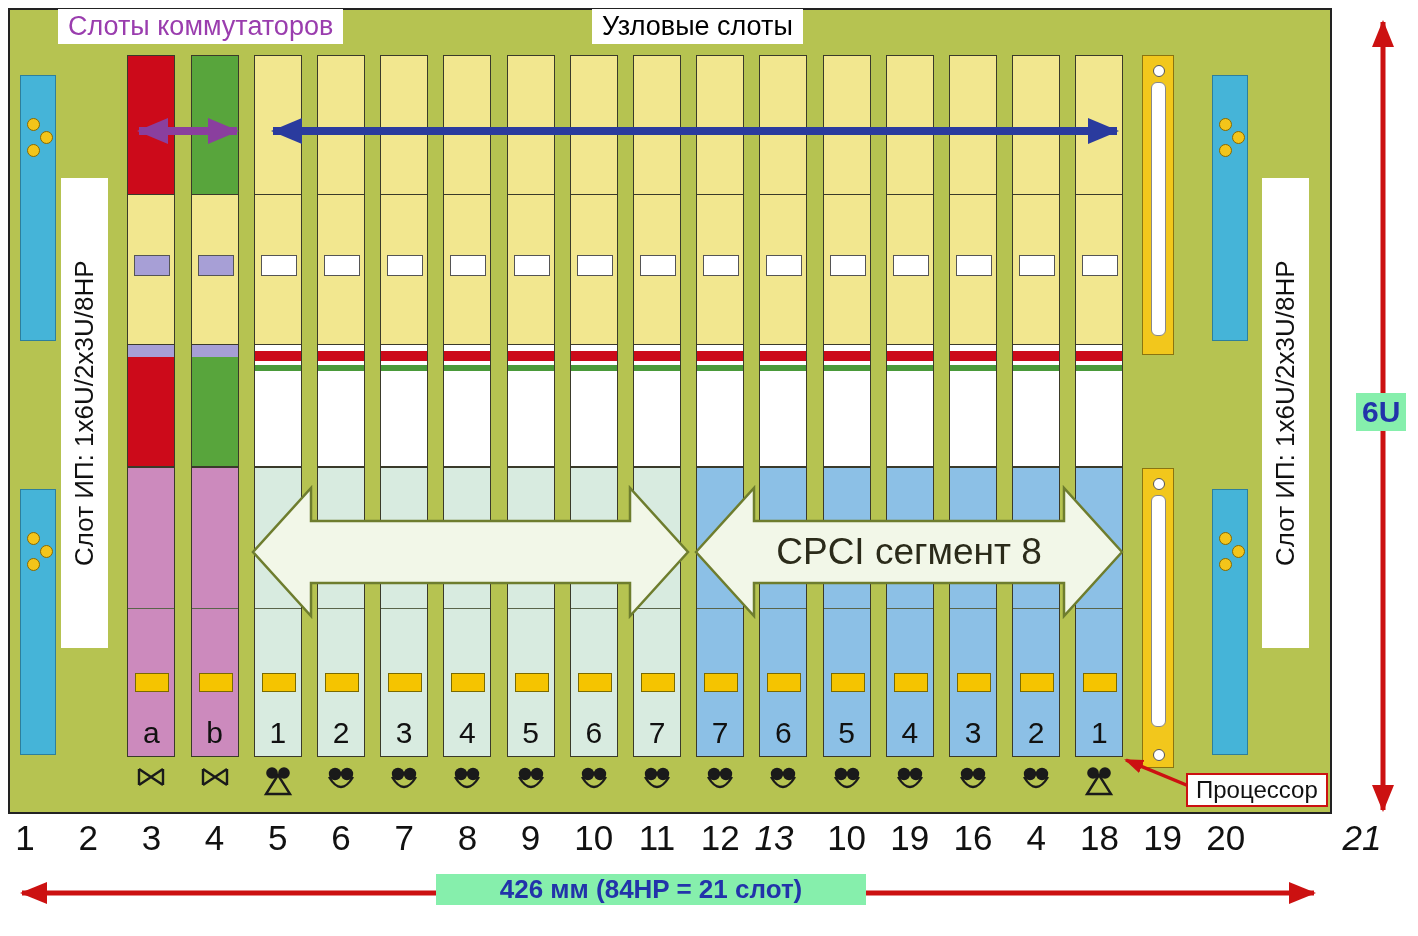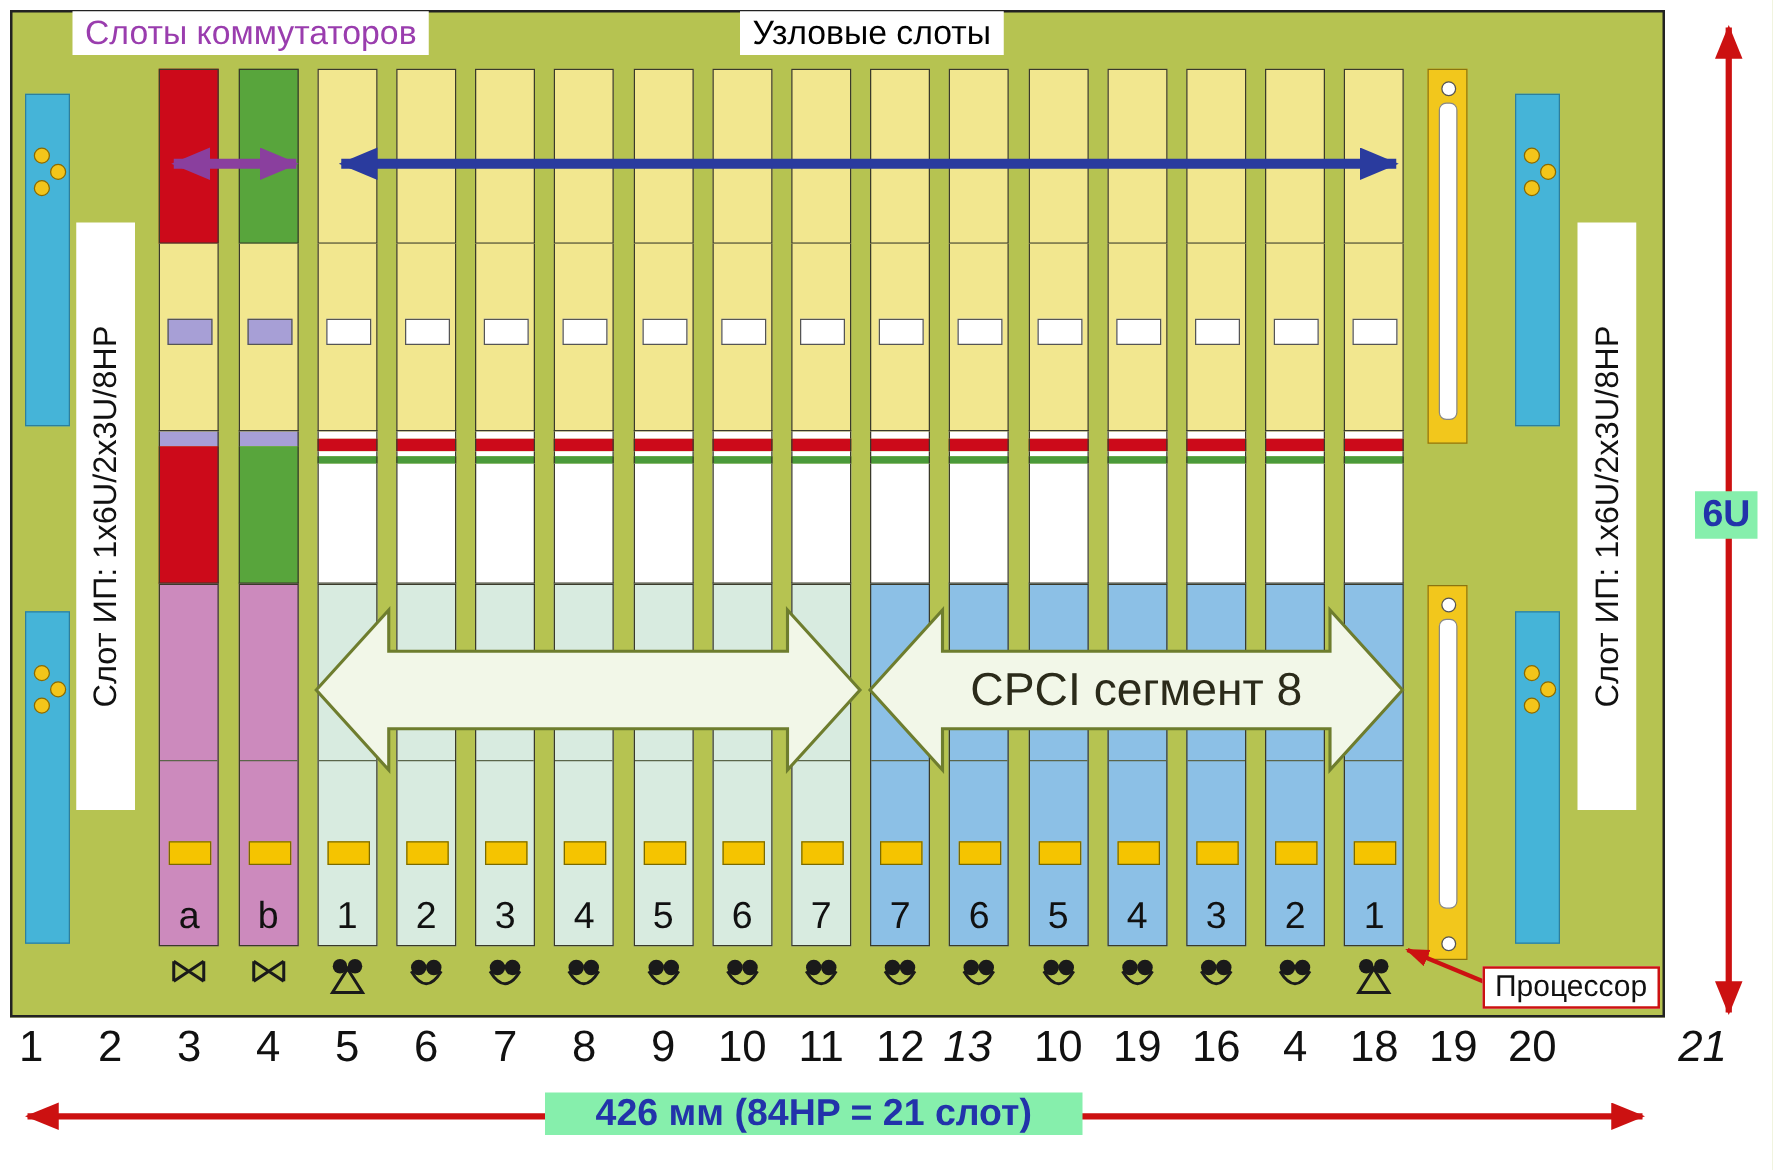--- a/index.html
+++ b/index.html
@@ -39,21 +39,21 @@
   .cicon{position:absolute;left:0;top:712px;width:100%;text-align:center;}
   
   .num{position:absolute;top:818px;width:64px;text-align:center;font-size:35px;color:#111;z-index:2;}
   
   .toplabel{position:absolute;top:9px;background:#fff;padding:2px 10px;font-size:27px;z-index:7;white-space:nowrap;}
   .toplabel.purple{color:#9a3dae;}
   .toplabel.blue{color:#000000;}
   .segtext{position:absolute;top:531px;width:372px;text-align:center;font-size:37px;color:#2b2b1a;z-index:7;white-space:nowrap;}
   .proclabel{position:absolute;left:1186px;top:773px;background:#fff;border:2px solid #cc1111;color:#111;font-size:24px;padding:1px 8px;z-index:7;white-space:nowrap;}
   .dimtext{position:absolute;color:#2233aa;font-weight:bold;background:#86efac;z-index:7;white-space:nowrap;}
-  .dimtext.w{left:436px;top:874px;width:430px;text-align:center;font-size:30px;}
+  .dimtext.w{left:436px;top:874px;width:430px;text-align:center;font-size:26px;}
   .dimtext.h{left:1356px;top:393px;font-size:30px;padding:2px 6px;}
   .overlay{position:absolute;left:0;top:0;z-index:5;pointer-events:none;}
 </style>
 </head>
 <body>
 
 <div class="page">
 
   <div class="board"></div>
 

